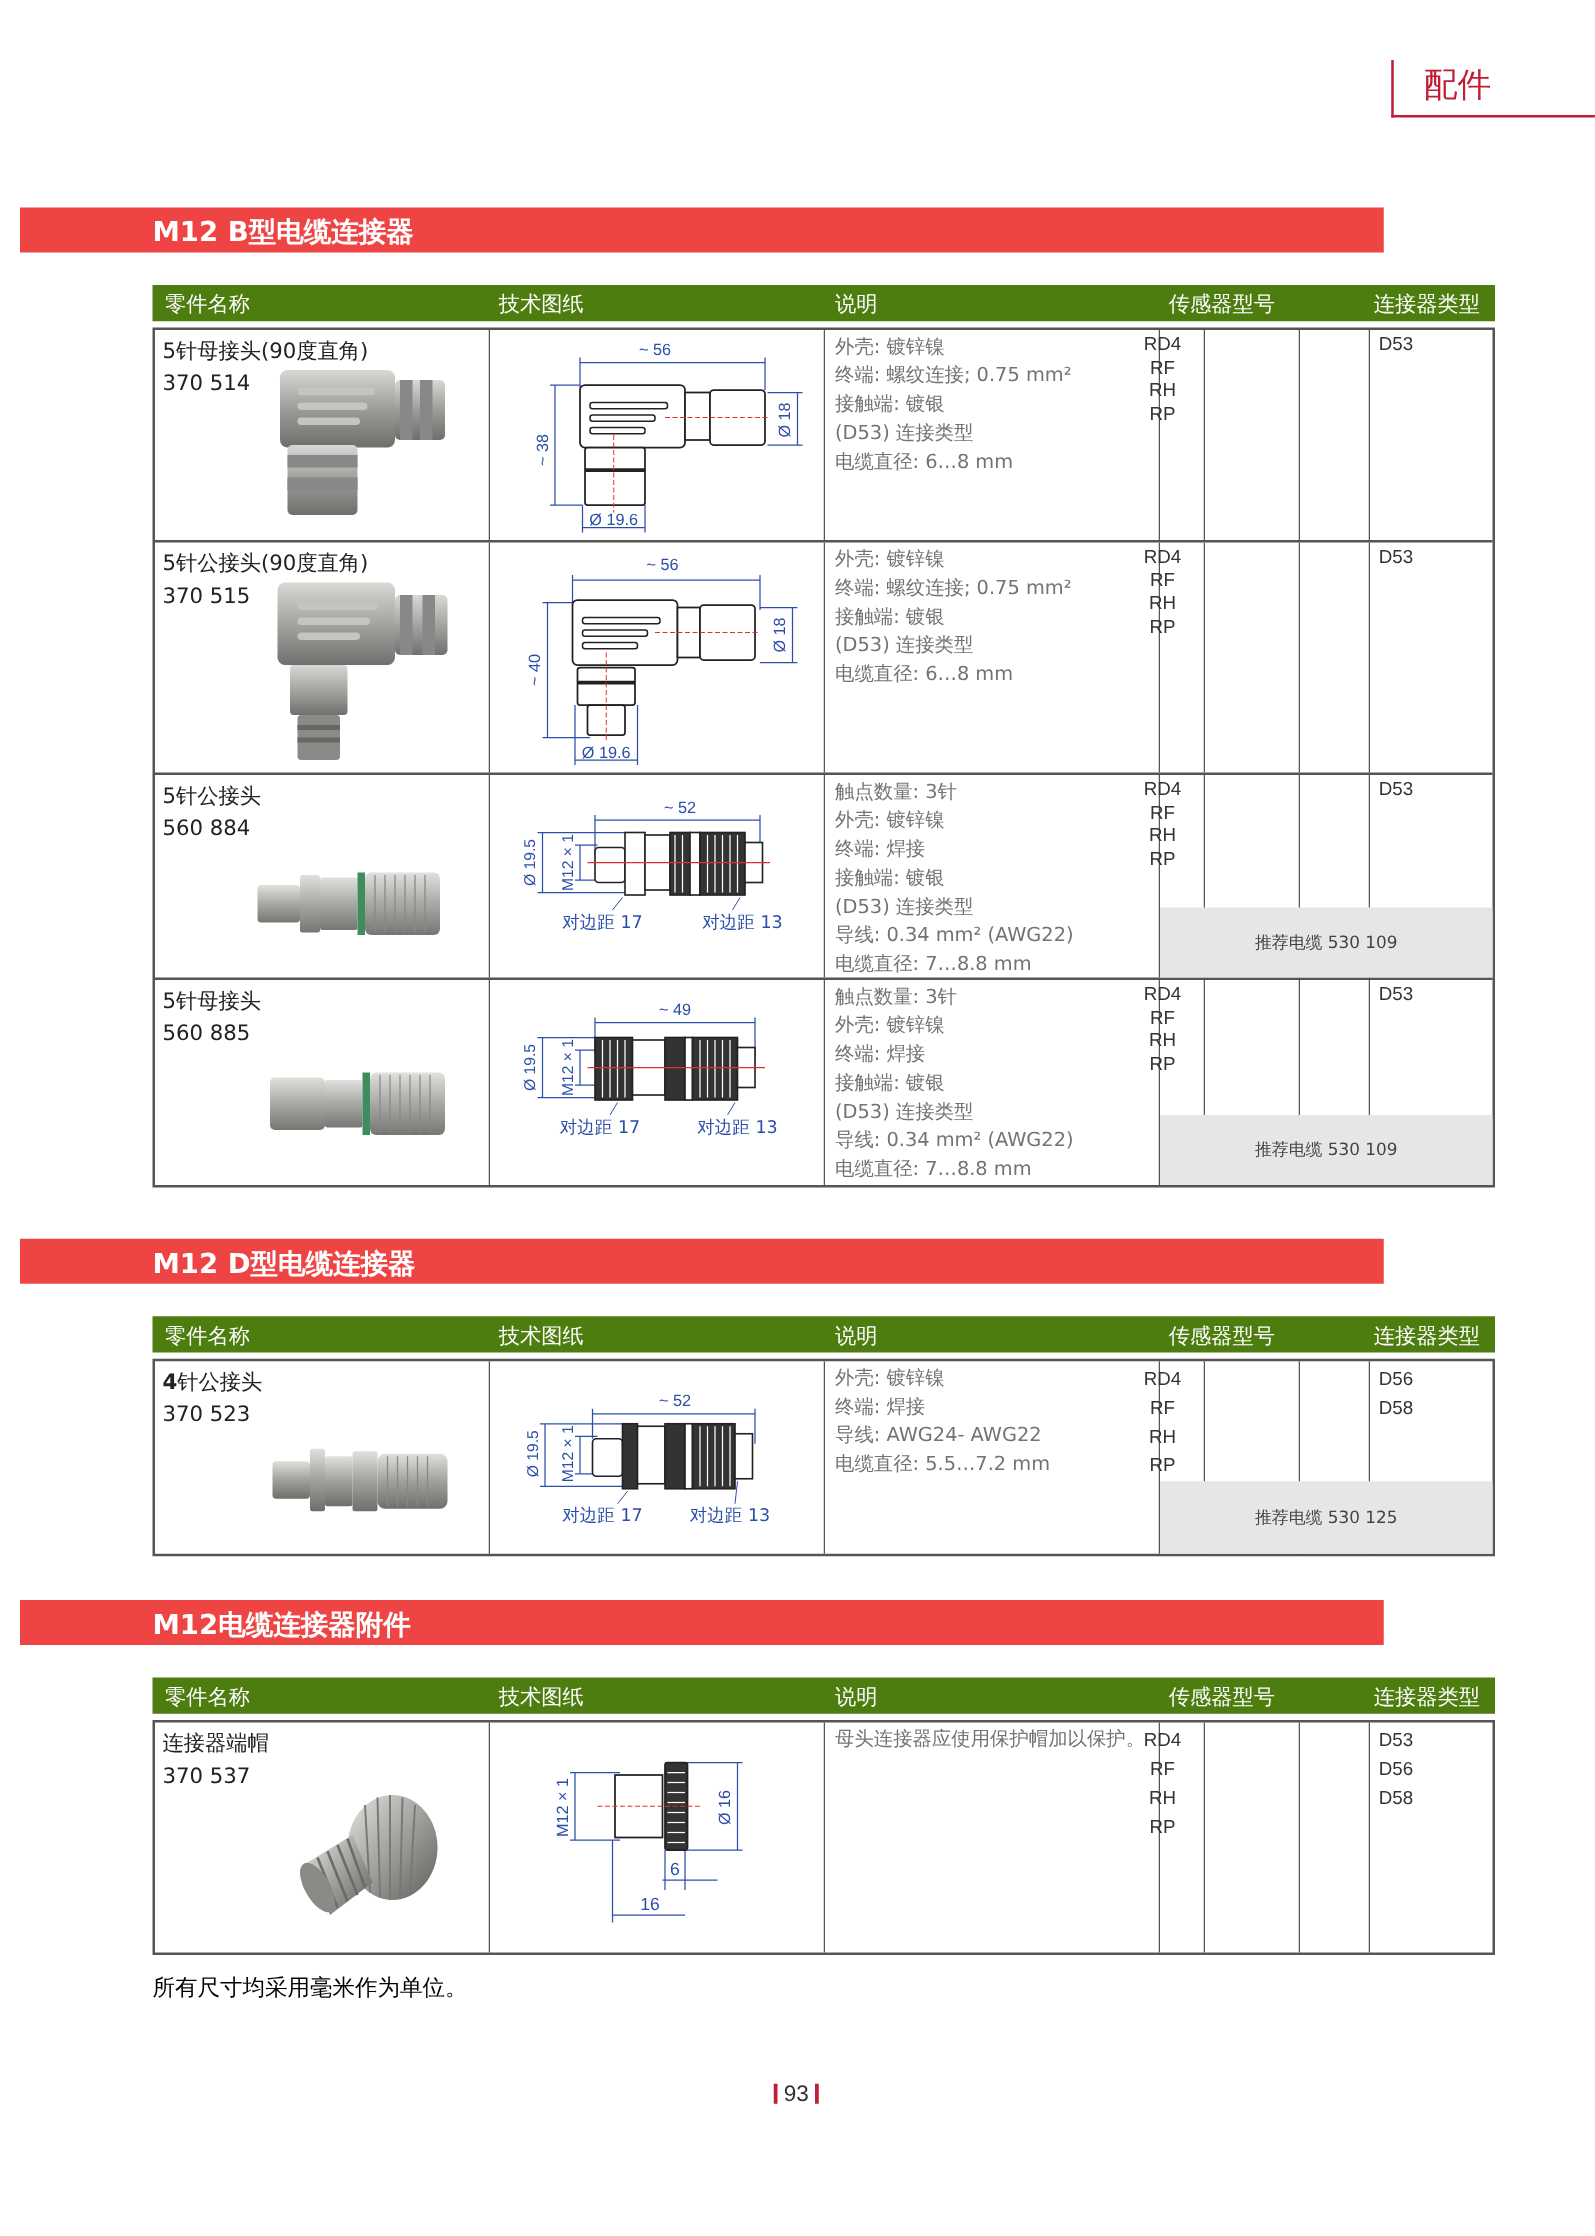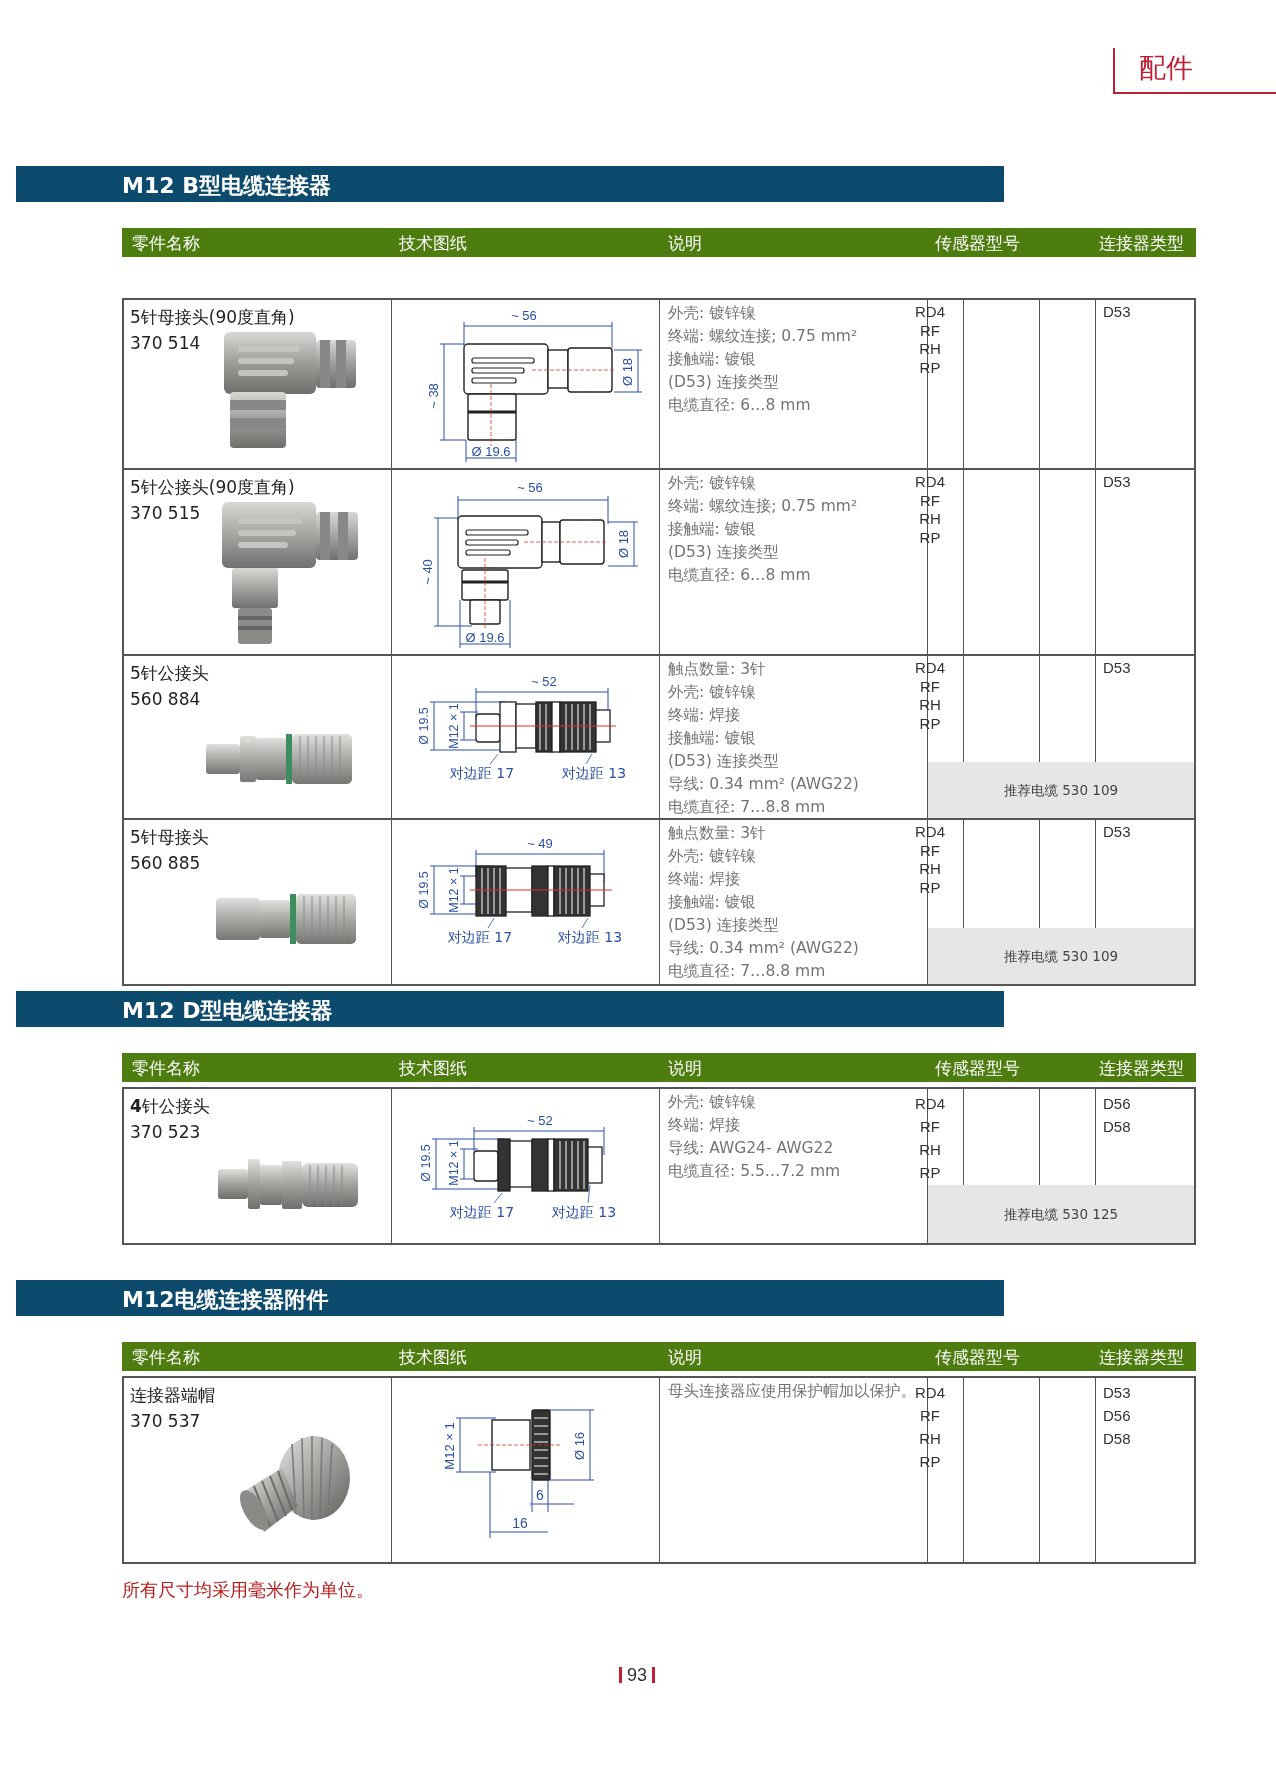--- a/index.html
+++ b/index.html
@@ -1,19 +1,19 @@
 <!DOCTYPE html>
 <html><head>
 <meta charset="utf-8">
 <style>
   * { box-sizing: border-box; margin: 0; padding: 0; }
   body { width: 1276px; height: 1789px; background: #ffffff; position: relative; font-family: "Liberation Sans", "DejaVu Sans", sans-serif; color: #222; overflow: hidden; }
   .chapter-tab { position: absolute; left: 1113px; top: 48px; width: 195px; height: 46px; border-left: 2px solid #bf1e36; border-bottom: 2px solid #bf1e36; padding-left: 11px; }
   .chapter-tab span { position: absolute; left: 24px; top: 2px; font-size: 27px; color: #bf1e36; font-family: "DejaVu Sans", sans-serif; }
-  .section-bar { position: absolute; left: 16px; width: 988px; height: 36px; background: #0c4a6e; }
+  .section-bar { position: absolute; left: 16px; width: 1091px; height: 36px; background: #ef4444; }
   .section-bar span { position: absolute; left: 106px; top: 5px; color: #fff; font-size: 22px; font-weight: bold; font-family: "DejaVu Sans", sans-serif; }
   .thead { position: absolute; left: 122px; width: 1074px; height: 29px; background: #4d7c0f; color: #fff; font-size: 17px; font-family: "DejaVu Sans", sans-serif; }
   .thead span { position: absolute; top: 4px; }
   .tbl { position: absolute; left: 122px; width: 1074px; border: 2px solid #555; border-top: 2px solid #555; }
   .row { position: relative; border-bottom: 2px solid #555; }
   .row:last-child { border-bottom: none; }
   .cell { position: absolute; top: 0; bottom: 0; }
   .c-name { left: 0; width: 268px; border-right: 1.5px solid #555; }
   .c-draw { left: 268px; width: 268px; border-right: 1.5px solid #555; }
   .c-desc { left: 536px; width: 268px; border-right: 1.5px solid #555; }
@@ -22,21 +22,21 @@
   .c-s3 { left: 916px; width: 56px; border-right: 1.5px solid #555; }
   .c-type { left: 972px; width: 100px; }
   .name-txt { position: absolute; left: 6px; top: 4px; font-size: 17px; line-height: 26px; color: #222; font-family: "DejaVu Sans", sans-serif; }
   .name-txt b { font-weight: bold; }
   .desc-txt { position: absolute; left: 8px; top: 2px; font-size: 15.5px; line-height: 23px; color: #737373; font-family: "DejaVu Sans", sans-serif; white-space: nowrap; }
   .list-txt { position: absolute; left: 7px; top: 3px; font-size: 15px; line-height: 18.5px; color: #333; }
   .list-txt.loose { line-height: 23px; }
   .rec-box { position: absolute; left: 804px; right: 0; bottom: 0; background: #e6e6e6; border-top: none; font-size: 13.5px; color: #444; text-align: center; font-family: "DejaVu Sans", sans-serif; }
   .photo { position: absolute; }
   .drawing { position: absolute; }
-  .footnote { position: absolute; left: 122px; top: 1578px; font-size: 18px; color: #b91c1c; font-family: "DejaVu Serif", serif; }
+  .footnote { position: absolute; left: 122px; top: 1578px; font-size: 18px; color: #000000; font-family: "DejaVu Serif", serif; }
   .page-num { position: absolute; left: 614px; top: 1665px; font-size: 18px; color: #333; }
   .page-num i { display: inline-block; width: 3px; height: 16px; background: #bf1e36; vertical-align: -2px; margin: 0 5px; }
 </style>
 </head>
 <body>
 
 <div class="chapter-tab">
   <span>配件</span>
 </div>
 
@@ -44,21 +44,21 @@
   <span>M12 B型电缆连接器</span>
 </div>
 <div class="thead" style="top:228px;">
   <span style="left:10px">零件名称</span>
   <span style="left:277px">技术图纸</span>
   <span style="left:546px">说明</span>
   <span style="left:813px">传感器型号</span>
   <span style="left:977px">连接器类型</span>
 </div>
 
-<div class="tbl" style="top:262px;margin-top:36px;">
+<div class="tbl" style="top:262px;">
 
   <div class="row" style="height:170px;">
     <div class="cell c-name">
       <div class="name-txt">
         <div>5针母接头(90度直角)</div>
         <div>370 514</div>
       </div>
       <svg class="photo" style="left:96px;top:26px" width="150" height="130">
         <defs>
             <linearGradient id="m1" x1="0" y1="0" x2="0" y2="1">

